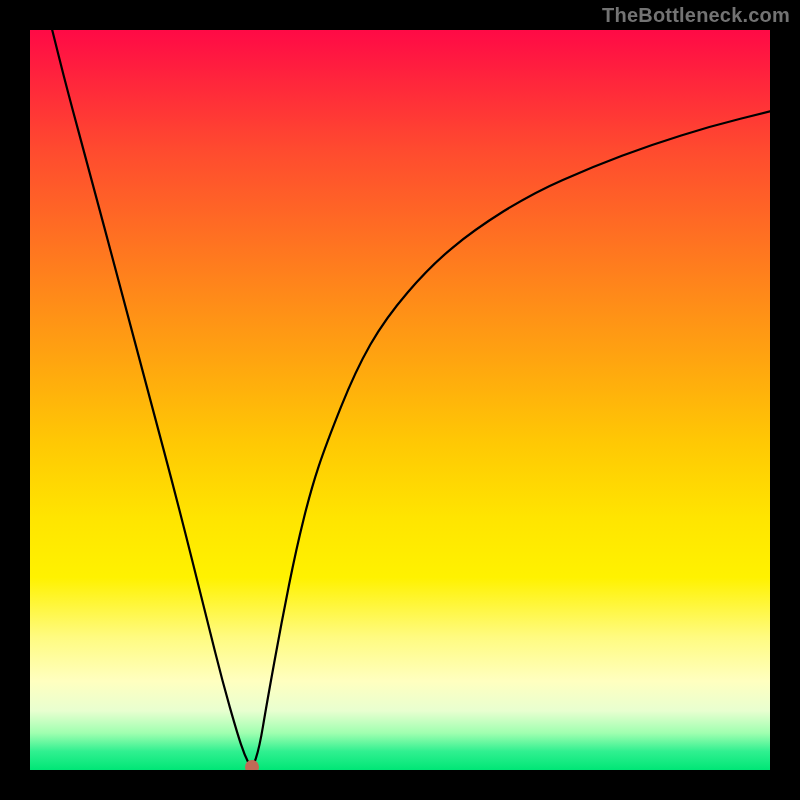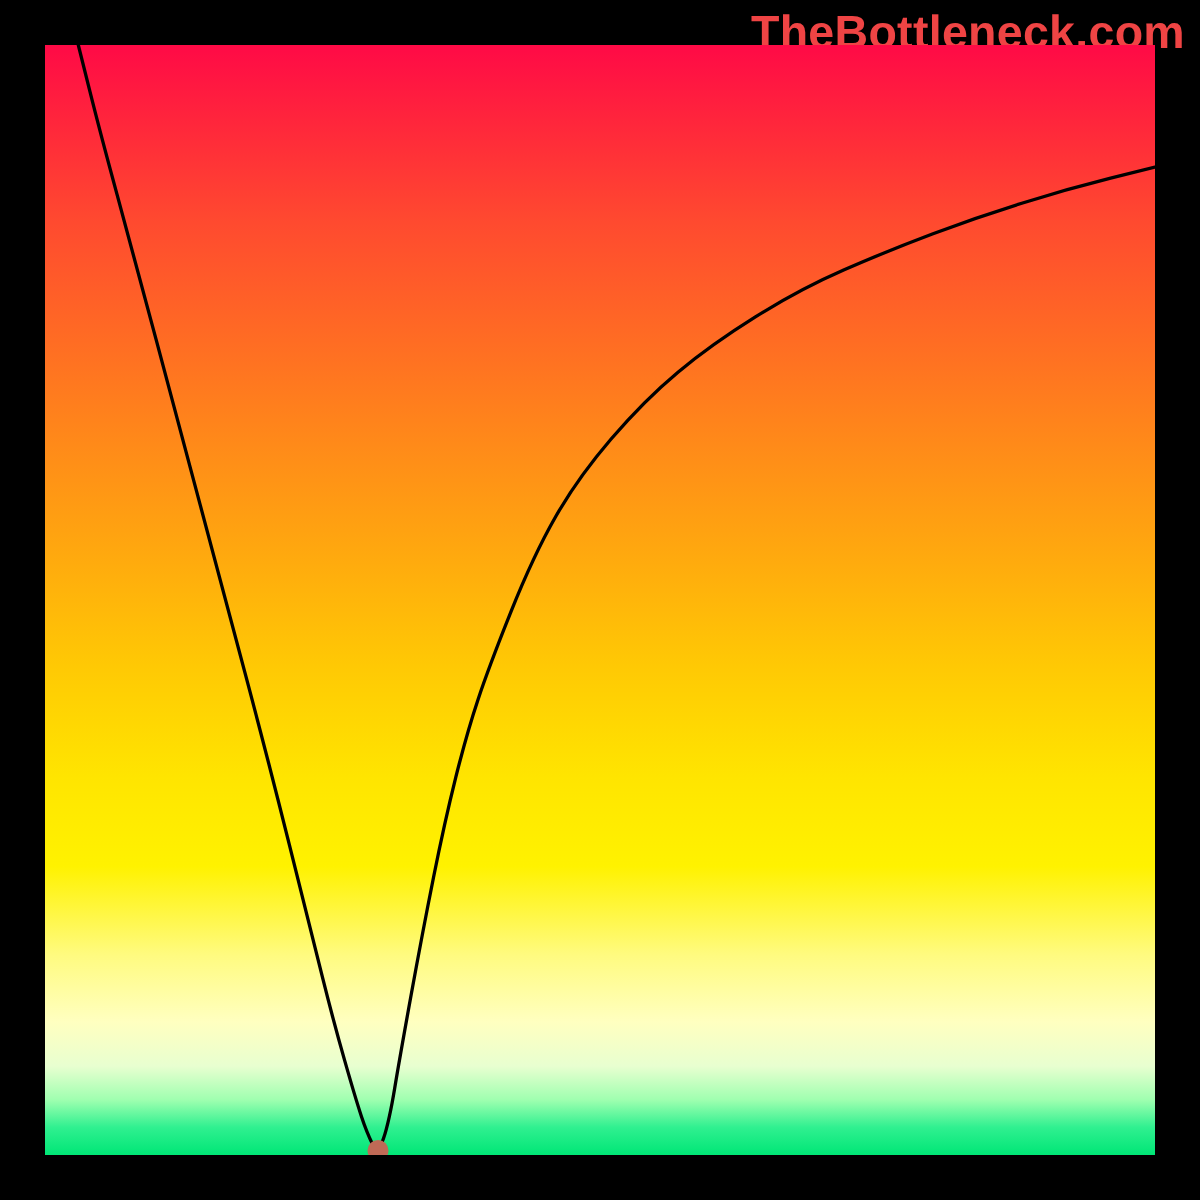--- a/index.html
+++ b/index.html
@@ -8,23 +8,23 @@
     position: relative;
     width: 800px;
     height: 800px;
     background: #000;
   }
   .watermark {
     position: absolute;
     top: 4px;
     right: 10px;
     font-family: Arial, Helvetica, sans-serif;
-    font-size: 31px;
+    font-size: 20px;
     font-weight: 600;
-    color: #ef4444;
+    color: #737373;
     letter-spacing: 0.2px;
   }
   .plot {
     position: absolute;
     left: 30px;
     top: 30px;
     width: 740px;
     height: 740px;
     background: linear-gradient(to bottom,
       #ff0a46 0%,

